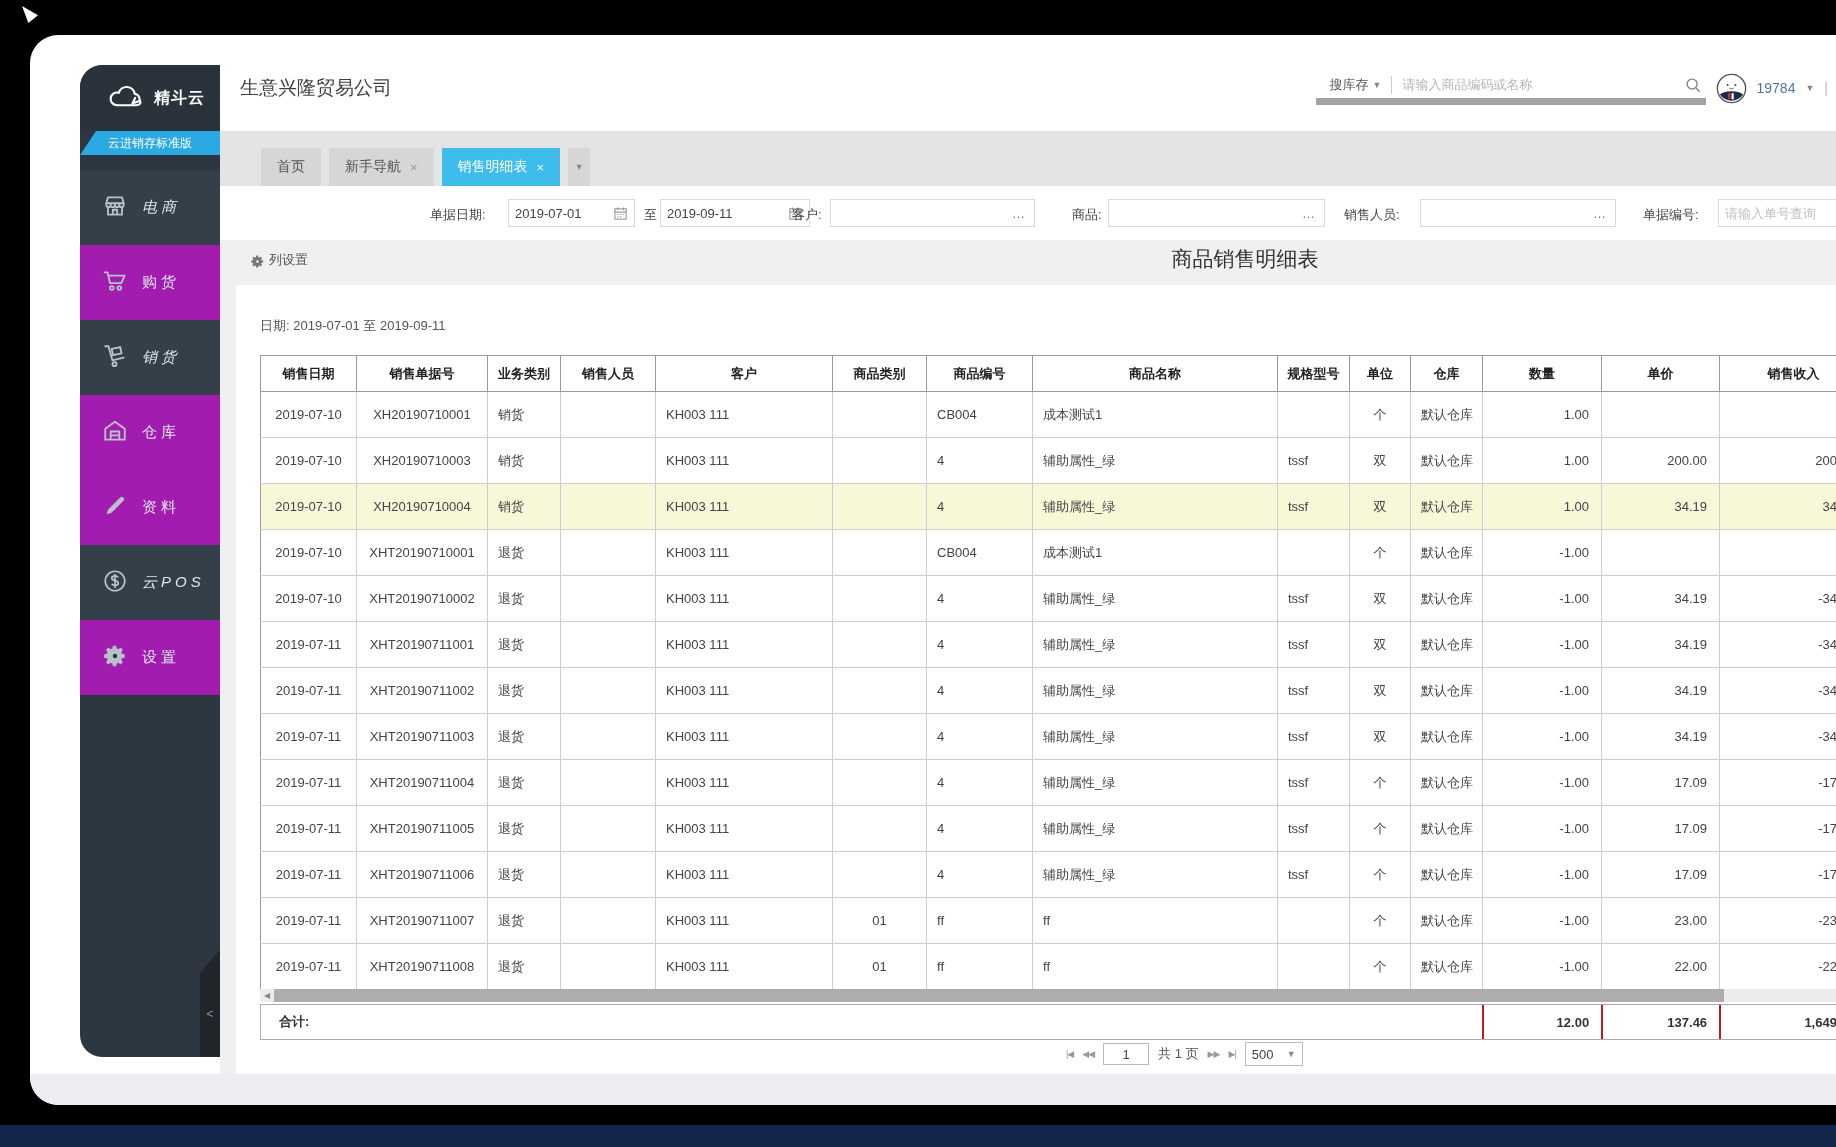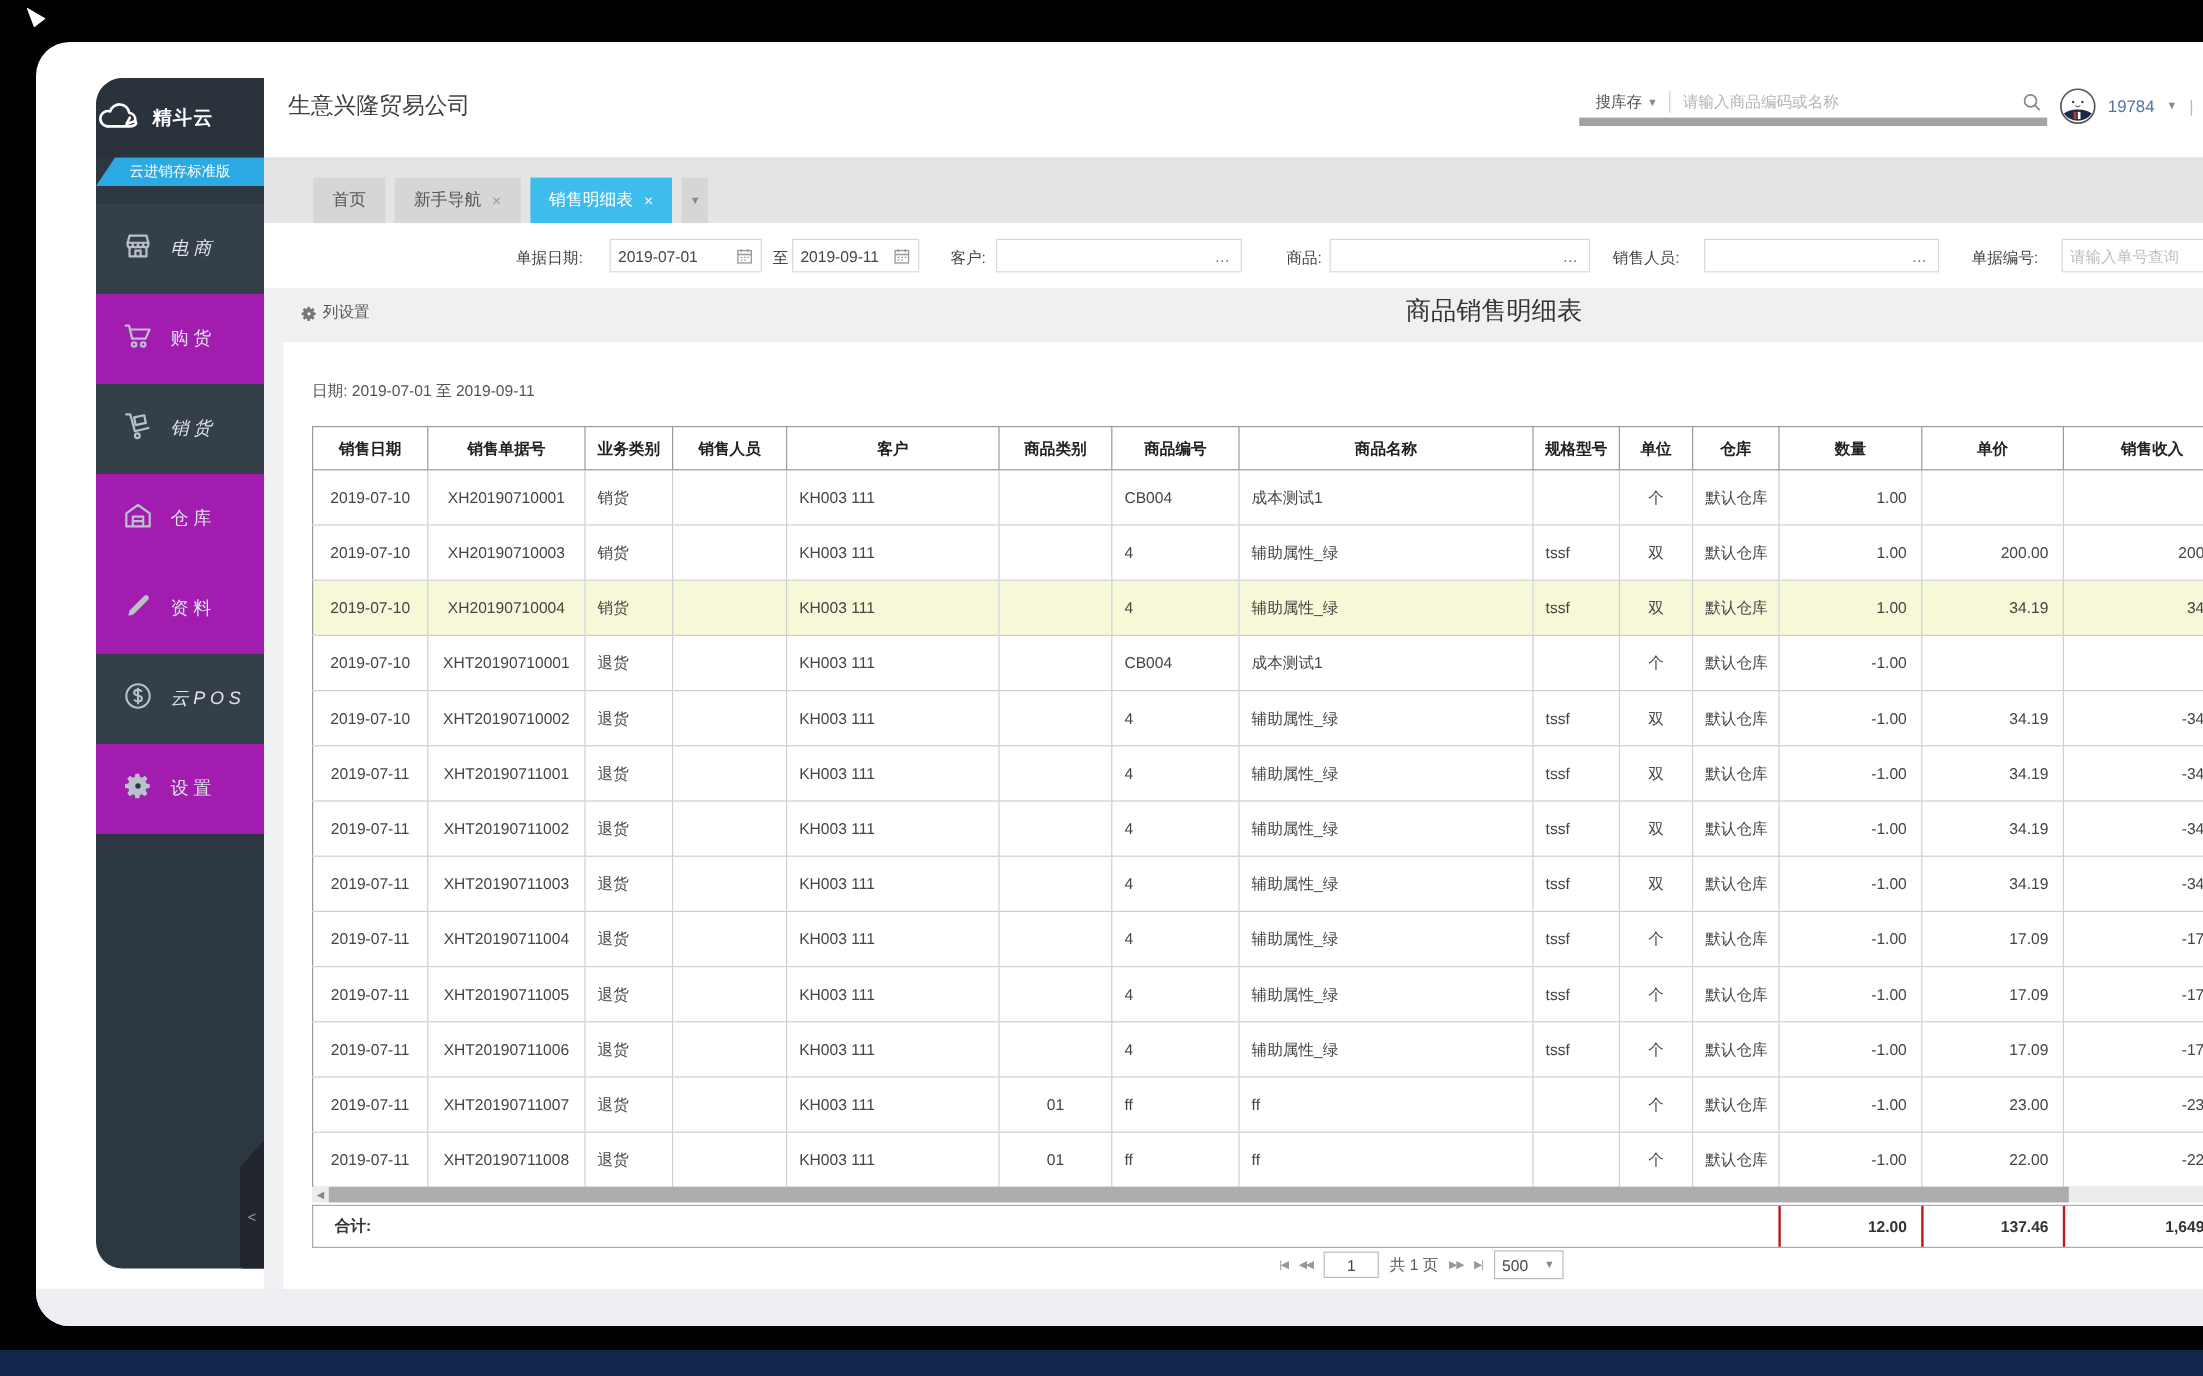--- a/index.html
+++ b/index.html
@@ -14,21 +14,21 @@
 
   .window { position:absolute; left:30px; top:35px; width:1806px; height:1070px;
     background:#fff; border-radius:28px 0 0 28px; overflow:hidden; }
 
   .bottom-strip { position:absolute; left:0; top:1039px; width:1806px; height:31px; background:#ededf2; }
   .content-bg { position:absolute; left:190px; top:205px; width:1616px; height:834px; background:#eff0f2; }
 
   
   .sidebar { position:absolute; left:50px; top:30px; width:140px; height:992px;
     background:#2d3741; border-radius:22px 0 0 22px; z-index:5; overflow:hidden; }
-  .logo-block { height:66px; background:#2a323b; display:flex; align-items:center; padding-left:0; gap:7px; border-radius:22px 0 0 0; }
+  .logo-block { height:66px; background:#2a323b; display:flex; align-items:center; padding-left:27px; gap:7px; border-radius:22px 0 0 0; }
   .logo-text { color:#fff; font-size:16px; font-weight:bold; letter-spacing:1px; }
   .edition-ribbon { height:24px; background:#2ba9e2; color:#fff; font-size:12px;
     display:flex; align-items:center; justify-content:center;
     clip-path:polygon(16px 0, 100% 0, 100% 100%, 0 100%); }
   .menu { margin-top:15px; }
   .menu-item { height:75px; display:flex; align-items:center; padding-left:22px; gap:14px; cursor:pointer; }
   .menu-item.shade-a { background:#343f4a;font-style:italic; }
   .menu-item.shade-b { background:#a21caf; }
   .menu-item .mi-label { color:#dfe5ea; font-size:15px; letter-spacing:4px; }
   .menu-item svg { width:26px; height:26px; flex:0 0 26px; }
@@ -174,21 +174,21 @@
   <div class="filterbar">
     <span class="lbl" style="left:210px">单据日期:</span>
     <div class="fbox" style="left:288px;width:127px">
       <span class="flex">2019-07-01</span>
       <svg class="cal-icon" viewBox="0 0 16 16" fill="none" stroke="#999" stroke-width="1.2">
         <rect x="2" y="3" width="12" height="11"></rect>
           <path d="M2 6.5h12M5 1.5v3M11 1.5v3M4.5 9h1.5M7.5 9h1.5M10.5 9h1.5M4.5 11.5h1.5M7.5 11.5h1.5"></path>
       </svg>
     </div>
     <span class="lbl" style="left:424px">至</span>
-    <div class="fbox" style="left:440px;width:106px">
+    <div class="fbox" style="left:440px;width:150px">
       <span class="flex">2019-09-11</span>
       <svg class="cal-icon" viewBox="0 0 16 16" fill="none" stroke="#999" stroke-width="1.2">
         <rect x="2" y="3" width="12" height="11"></rect>
           <path d="M2 6.5h12M5 1.5v3M11 1.5v3M4.5 9h1.5M7.5 9h1.5M10.5 9h1.5M4.5 11.5h1.5M7.5 11.5h1.5"></path>
       </svg>
     </div>
     <span class="lbl" style="left:572px">客户:</span>
     <div class="fbox" style="left:610px;width:205px">
       <span class="flex"></span>
       <span class="dots">…</span>

